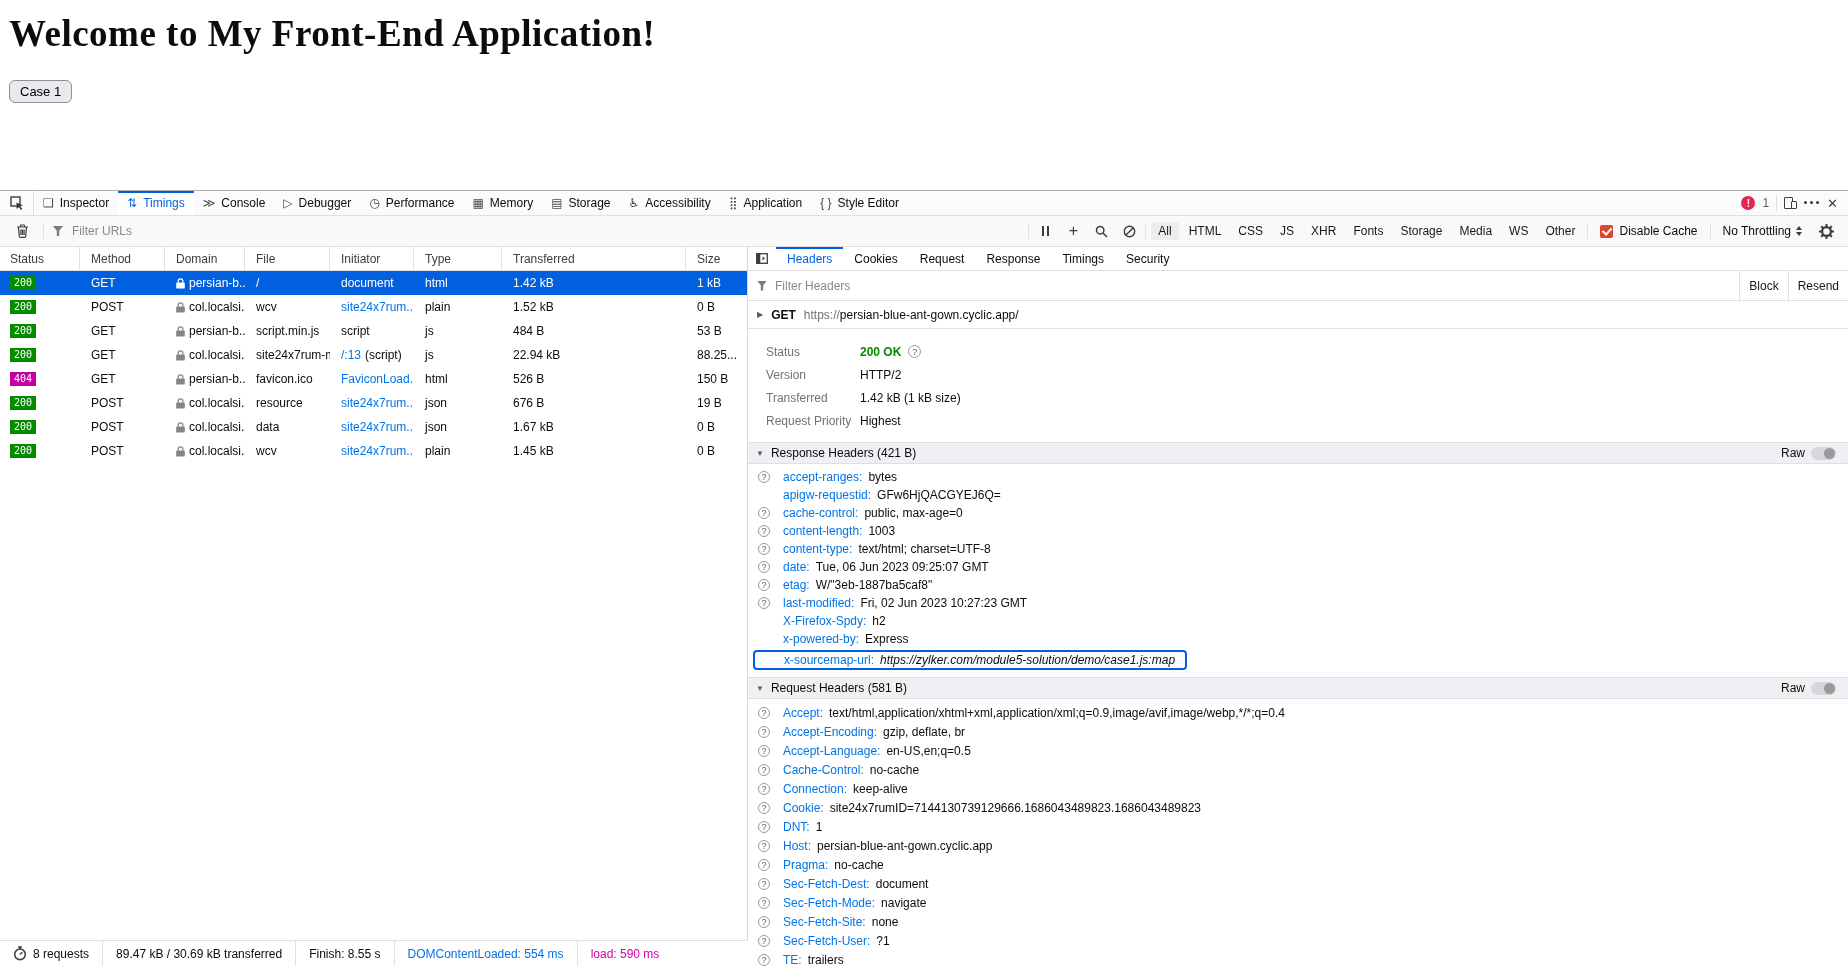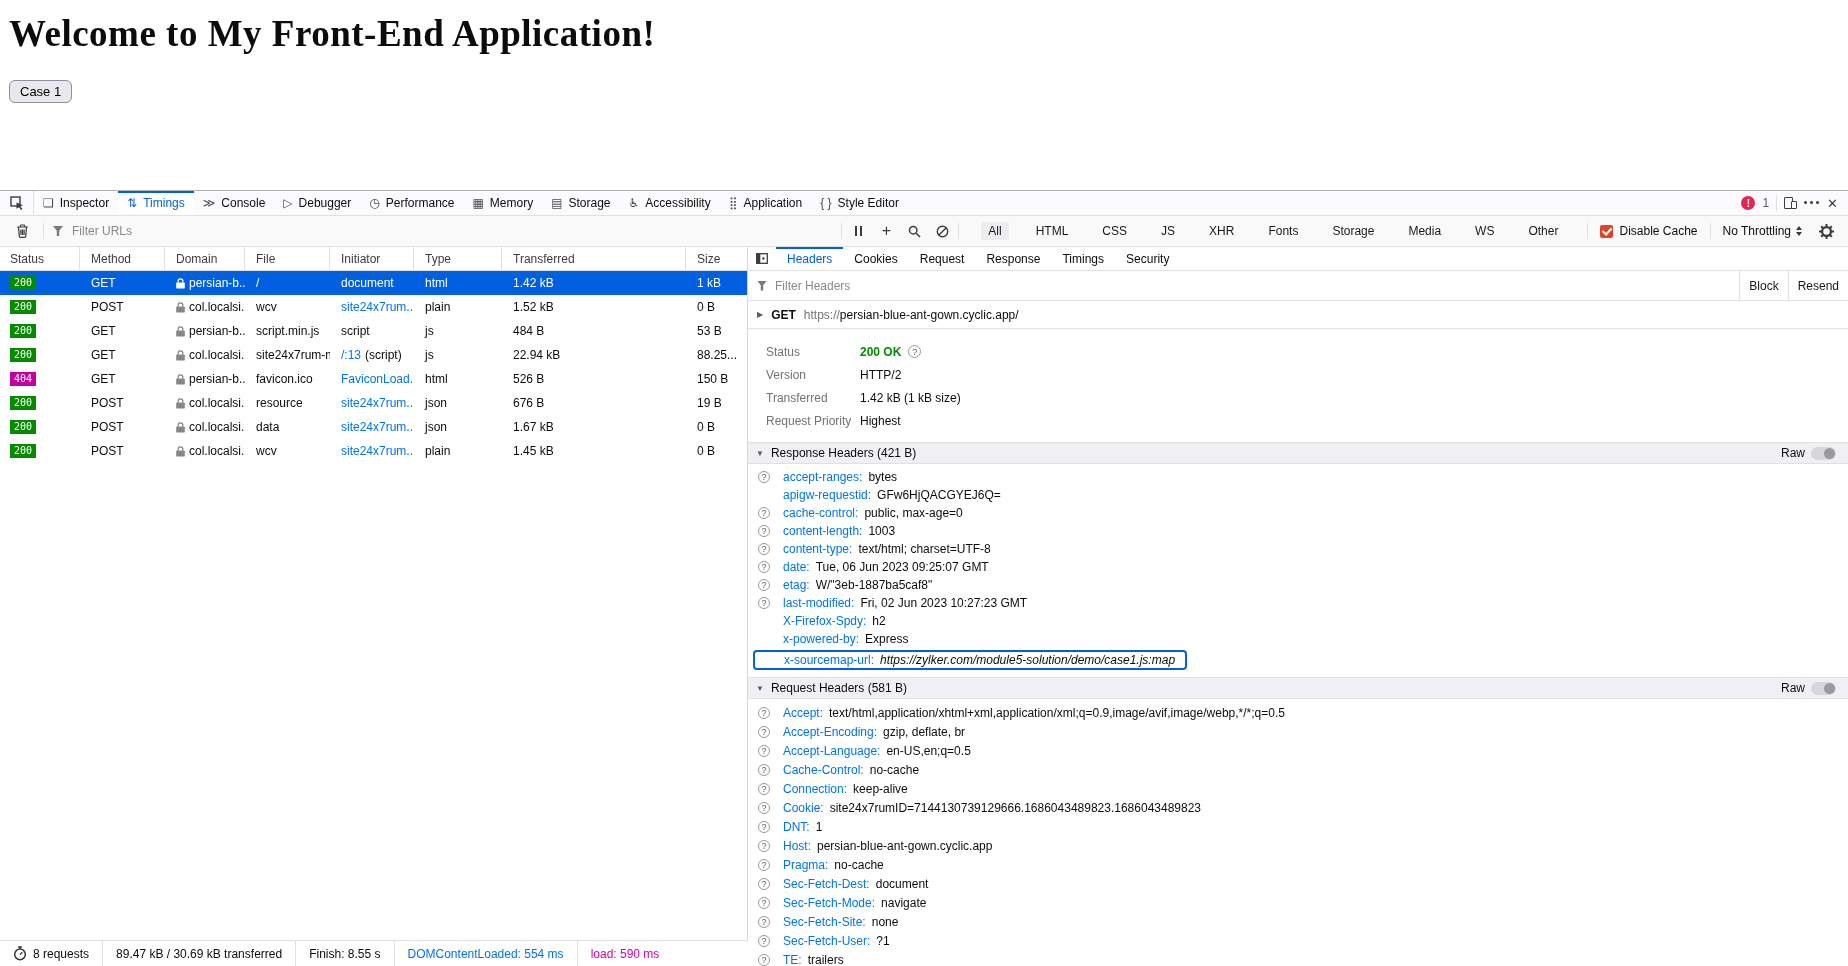--- a/index.html
+++ b/index.html
@@ -42,21 +42,21 @@
   .dt-toolbar{height:31px;background:#f9f9fa;border-bottom:1px solid var(--border);display:flex;align-items:center;font-size:12px;}
   .tb-left{display:flex;align-items:center;gap:9px;padding-left:10px;}
   .filter-input{border:none;background:transparent;font-size:12px;color:var(--txt);outline:none;width:420px;}
   .filter-input::placeholder{color:#888;}
   .funnel{width:10px;height:10px;background:#7a7a7d;
     clip-path:polygon(0 0,100% 0,62% 48%,62% 100%,38% 100%,38% 48%);display:inline-block;}
   .tb-right{margin-left:auto;display:flex;align-items:center;gap:4px;padding-right:10px;}
   .tb-icon{width:24px;height:22px;display:flex;align-items:center;justify-content:center;color:#3c3c3e;}
   .pause-bars i{display:inline-block;width:2px;height:10px;background:#3c3c3e;margin:0 1.5px;}
   .plus-glyph{font-size:16px;line-height:1;color:#3c3c3e;}
-  .chips{display:flex;align-items:center;gap:20px;margin:0 18px;}
+  .chips{display:flex;align-items:center;gap:3px;margin:0 1px;}
   .chip{padding:2px 7px;border-radius:2px;color:#18181a;}
   .chip.sel{background:#ededf0;}
   .cache-wrap{display:flex;align-items:center;gap:6px;margin:0 8px;}
   .cb{width:13px;height:13px;background:var(--cache-check);border-radius:2px;position:relative;}
   .cb::after{content:"";position:absolute;left:3.5px;top:1px;width:4px;height:7px;
     border:solid #fff;border-width:0 2px 2px 0;transform:rotate(42deg);}
   .throttle{display:flex;align-items:center;gap:5px;margin:0 8px;}
   .updown{display:inline-flex;flex-direction:column;gap:2px;}
   .updown i{width:0;height:0;border-left:3.5px solid transparent;border-right:3.5px solid transparent;display:block;}
   .updown .up{border-bottom:4px solid #3c3c3e;}
@@ -645,21 +645,21 @@
           <span class="raw-wrap">
             <span>Raw</span>
             <span class="toggle"></span>
           </span>
         </div>
         <div class="hdr-list req-list" id="request-headers">
             <div class="hdr-row">
     <span class="help">?</span>
     <span class="hwrap">
       <span class="hname">Accept:</span>
-      <span class="hval">text/html,application/xhtml+xml,application/xml;q=0.9,image/avif,image/webp,*/*;q=0.5</span>
+      <span class="hval">text/html,application/xhtml+xml,application/xml;q=0.9,image/avif,image/webp,*/*;q=0.4</span>
     </span>
   </div>
             <div class="hdr-row">
     <span class="help">?</span>
     <span class="hwrap">
       <span class="hname">Accept-Encoding:</span>
       <span class="hval">gzip, deflate, br</span>
     </span>
   </div>
             <div class="hdr-row">

